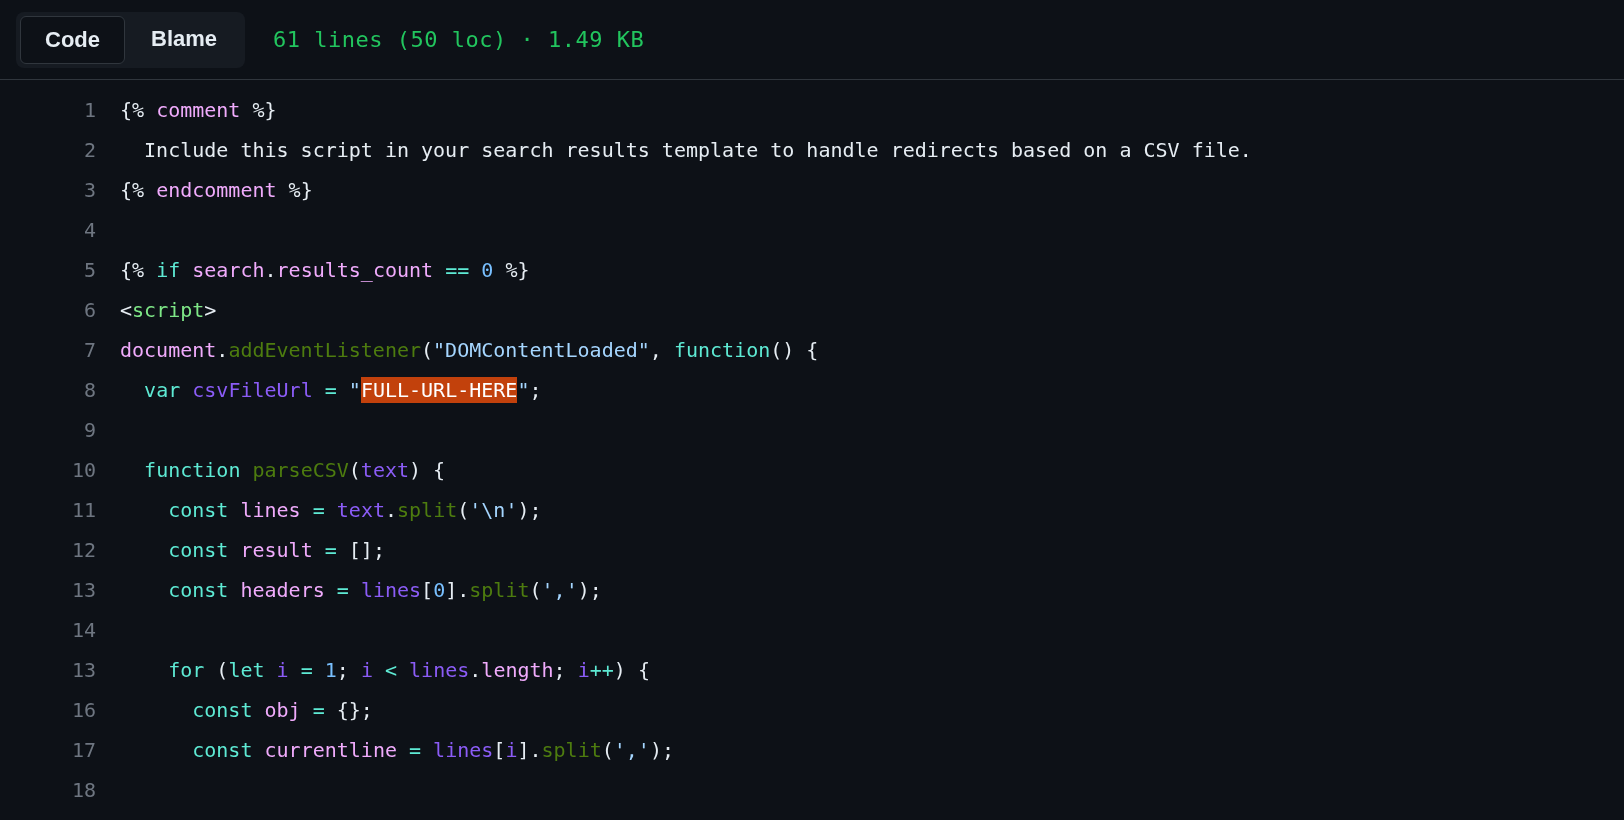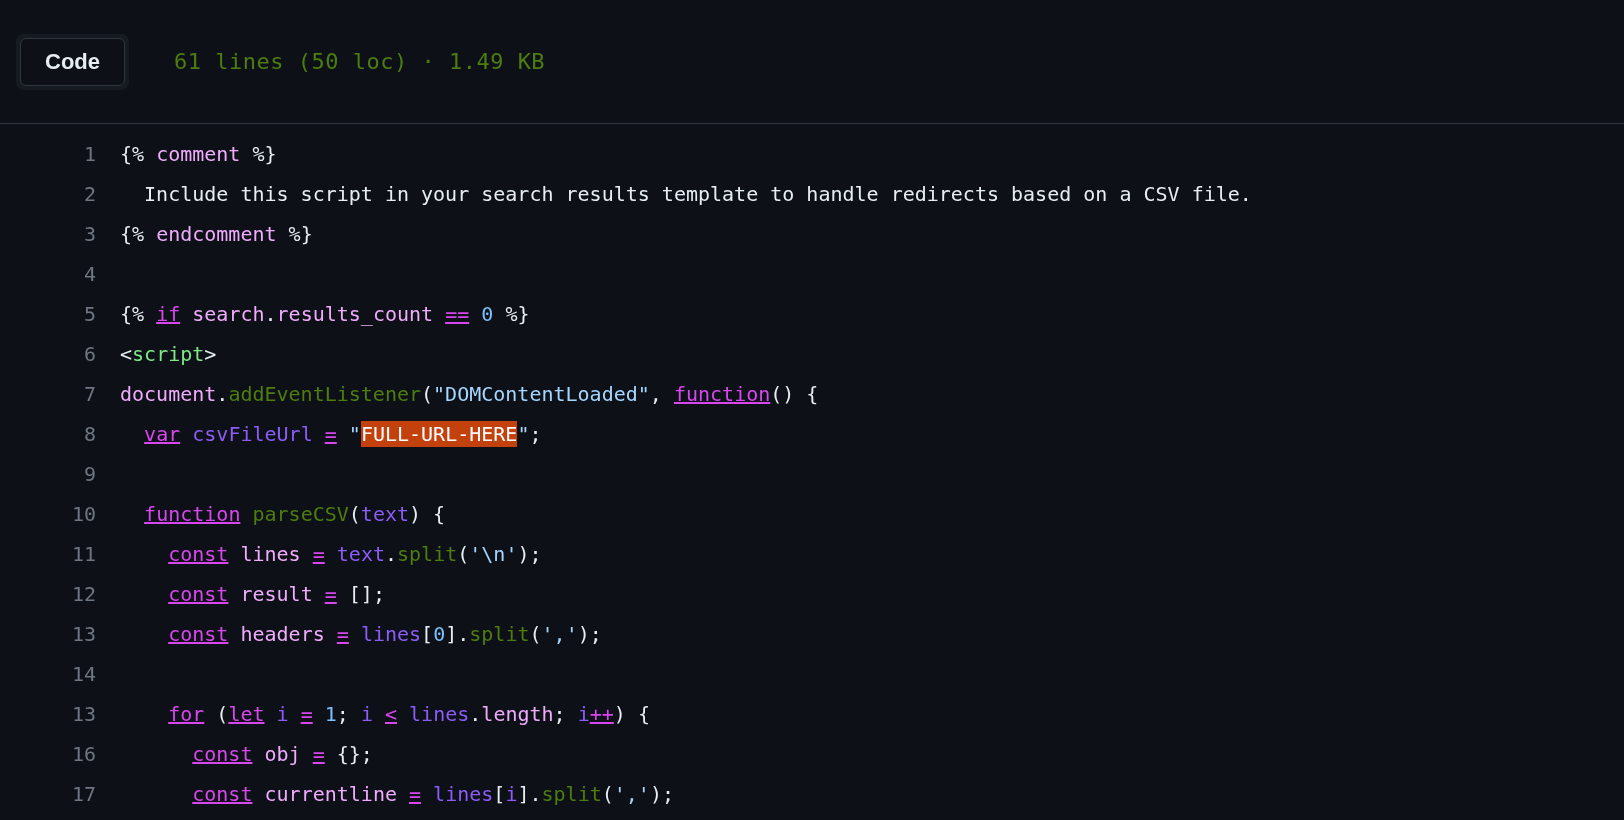--- a/index.html
+++ b/index.html
@@ -8,24 +8,24 @@
     color: #e6edf3;
     font-family: ui-monospace, SFMono-Regular, "SF Mono", Menlo, Consolas, monospace;
     font-size: 20px;
     overflow: hidden;
     width: 1624px;
     height: 820px;
   }
   .header {
     display: flex;
     align-items: center;
-    gap: 25px;
+    gap: 8px;
     padding: 12px 16px;
     border-bottom: 1px solid #30363d;
-    height: 124px;
+    height: 80px;
   }
   .tabs {
     display: flex;
     background: #161b22;
     border-radius: 8px;
     padding: 4px;
     gap: 2px;
   }
   .tab {
     padding: 10px 24px;
@@ -37,21 +37,21 @@
   }
   .tab.active {
     background: #0d1117;
     color: #e6edf3;
     border: 1px solid #30363d;
   }
   .tab.inactive {
     color: #e6edf3;
   }
   .file-info {
-    color: #4d7c0f;
+    color: #22c55e;
     font-family: ui-monospace, SFMono-Regular, "SF Mono", Menlo, Consolas, monospace;
     font-size: 22px;
     margin-left: 20px;
     letter-spacing: 0.5px;
   }
   .code-area {
     display: flex;
     padding-top: 10px;
   }
   .gutter {
@@ -69,39 +69,40 @@
   .code {
     flex: 1;
     white-space: pre;
   }
   .code .line {
     height: 40px;
     line-height: 40px;
     font-size: 20px;
   }
   .tok-default { color: #e6edf3; }
-  .tok-keyword { color: #d946ef; text-decoration: underline; }
+  .tok-keyword { color: #5eead4; }
   .tok-var { color: #8b5cf6; }
   .tok-func { color: #4d7c0f; }
   .tok-string { color: #a5d6ff; }
   .tok-num { color: #79c0ff; }
   .tok-prop { color: #f0abfc; }
   .tok-tag { color: #7ee787; }
   .highlighted {
     background: #c2410c;
     color: #ffffff;
     padding: 1px 0;
   }
 </style>
 </head>
 <body>
 
 <div class="header">
   <div class="tabs">
     <div class="tab active">Code</div>
+    <div class="tab inactive">Blame</div>
   </div>
   <div class="file-info">61 lines (50 loc) · 1.49 KB</div>
 </div>
 
 <div class="code-area">
   <div class="gutter" id="gutter">
       <div class="ln">1</div>
       <div class="ln">2</div>
       <div class="ln">3</div>
       <div class="ln">4</div>

